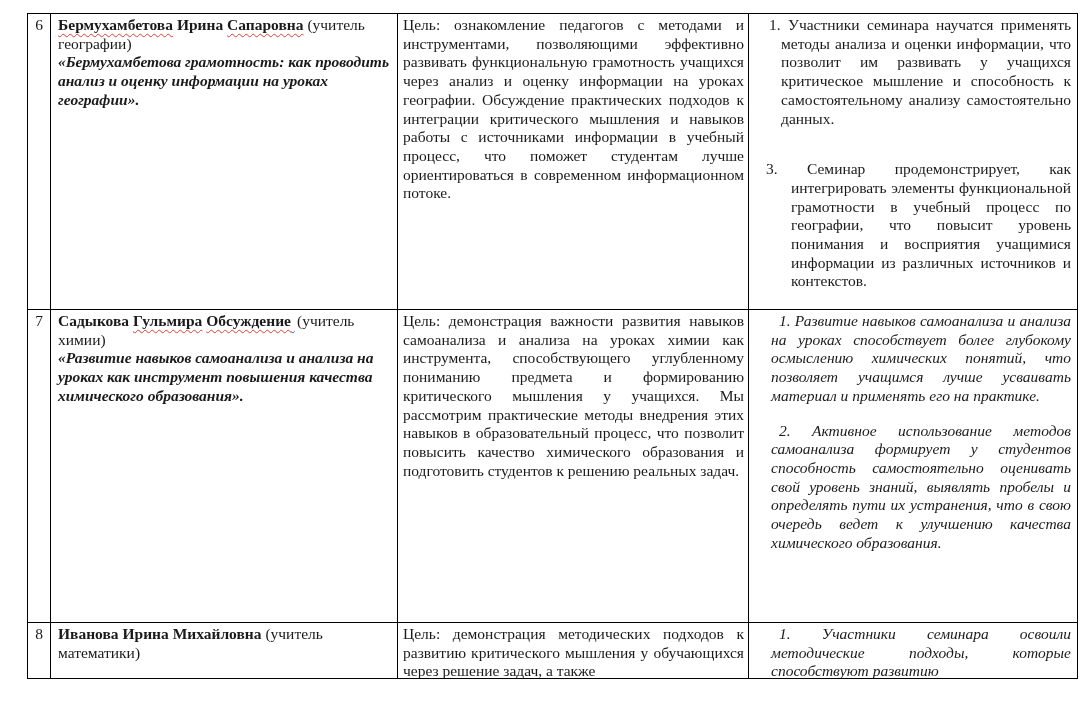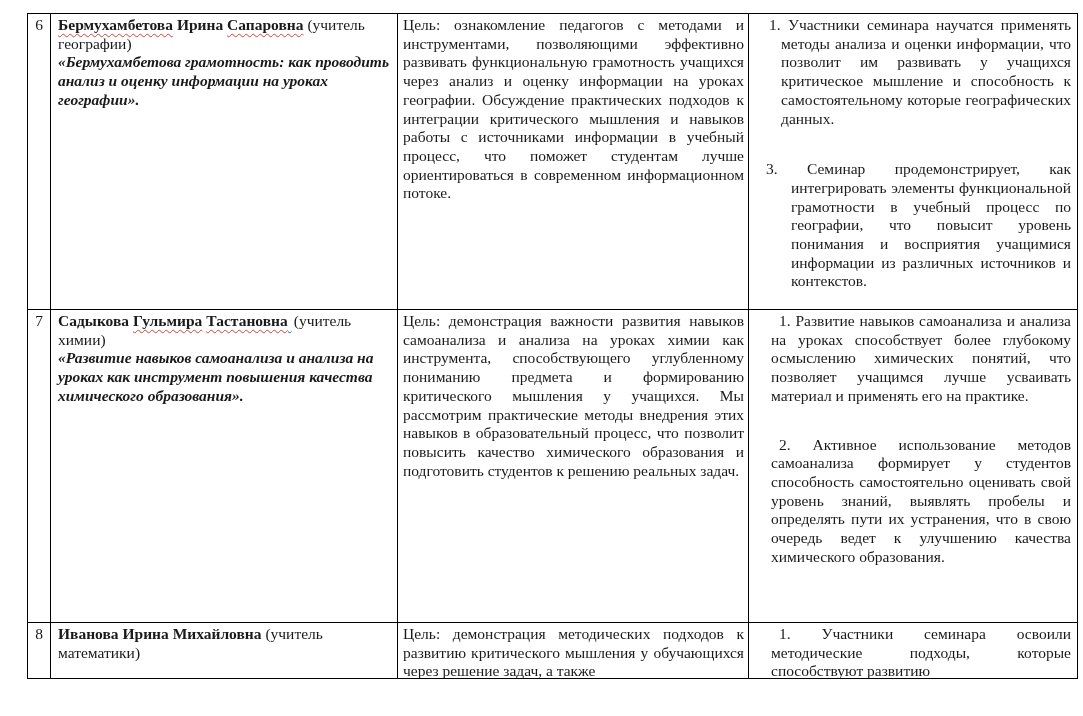--- a/index.html
+++ b/index.html
@@ -32,52 +32,52 @@
   .sp-blue{
     text-decoration-line:underline;text-decoration-style:wavy;
     text-decoration-color:#3a55d9;text-decoration-thickness:1px;text-underline-offset:3px;
     display:inline-block;min-width:6px;
   }
   
   .out-a{padding-left:32px;text-indent:-12px;}
   
   .out-hang{margin-top:32px;padding-left:42px;text-indent:-25px;}
   
-  .out-p{padding-left:22px;text-indent:8px;}
-  .out-p + .out-p{margin-top:30px;}
+  .out-p{padding-left:22px;text-indent:8px;font-style:italic;}
+  .out-p + .out-p{margin-top:16px;}
 </style>
 </head>
 <body>
 
 <div class="page">
   <div class="tbl">
 
     <div class="row r6">
       <div class="cell c-num">
         <span>6</span>
       </div>
       <div class="cell c-name">
         <p><span class="b sp-red">Бермухамбетова</span><span class="b"> Ирина </span><span class="b sp-red">Сапаровна</span><span> (учитель географии)</span></p>
         <p class="topic">«Бермухамбетова грамотность: как проводить анализ и оценку информации на уроках географии».</p>
       </div>
       <div class="cell c-goal">
         <p>Цель: ознакомление педагогов с методами и инструментами, позволяющими эффективно развивать функциональную грамотность учащихся через анализ и оценку информации на уроках географии. Обсуждение практических подходов к интеграции критического мышления и навыков работы с источниками информации в учебный процесс, что поможет студентам лучше ориентироваться в современном информационном потоке.</p>
       </div>
       <div class="cell c-out">
-        <p class="out-a"><span>1.</span> <span>Участники семинара научатся применять методы анализа и оценки информации, что позволит им развивать у учащихся критическое мышление и способность к самостоятельному которые географических данных.</span></p>
+        <p class="out-a"><span>1.</span> <span>Участники семинара научатся применять методы анализа и оценки информации, что позволит им развивать у учащихся критическое мышление и способность к самостоятельному анализу самостоятельно данных.</span></p>
         <p class="out-hang"><span>3.</span> <span>Семинар продемонстрирует, как интегрировать элементы функциональной грамотности в учебный процесс по географии, что повысит уровень понимания и восприятия учащимися информации из различных источников и контекстов.</span></p>
       </div>
     </div>
 
     <div class="row r7">
       <div class="cell c-num">
         <span>7</span>
       </div>
       <div class="cell c-name">
-        <p><span class="b">Садыкова </span><span class="b sp-red">Гульмира</span><span class="b"> </span><span class="b sp-red">Тастановна</span><span class="sp-blue">&nbsp;</span><span>(учитель химии)</span></p>
+        <p><span class="b">Садыкова </span><span class="b sp-red">Гульмира</span><span class="b"> </span><span class="b sp-red">Обсуждение</span><span class="sp-blue">&nbsp;</span><span>(учитель химии)</span></p>
         <p class="topic">«Развитие навыков самоанализа и анализа на уроках как инструмент повышения качества химического образования».</p>
       </div>
       <div class="cell c-goal">
         <p>Цель: демонстрация важности развития навыков самоанализа и анализа на уроках химии как инструмента, способствующего углубленному пониманию предмета и формированию критического мышления у учащихся. Мы рассмотрим практические методы внедрения этих навыков в образовательный процесс, что позволит повысить качество химического образования и подготовить студентов к решению реальных задач.</p>
       </div>
       <div class="cell c-out">
         <p class="out-p"><span>1.</span> <span>Развитие навыков самоанализа и анализа на уроках способствует более глубокому осмыслению химических понятий, что позволяет учащимся лучше усваивать материал и применять его на практике.</span></p>
         <p class="out-p"><span>2.</span> <span>Активное использование методов самоанализа формирует у студентов способность самостоятельно оценивать свой уровень знаний, выявлять пробелы и определять пути их устранения, что в свою очередь ведет к улучшению качества химического образования.</span></p>
       </div>
     </div>

